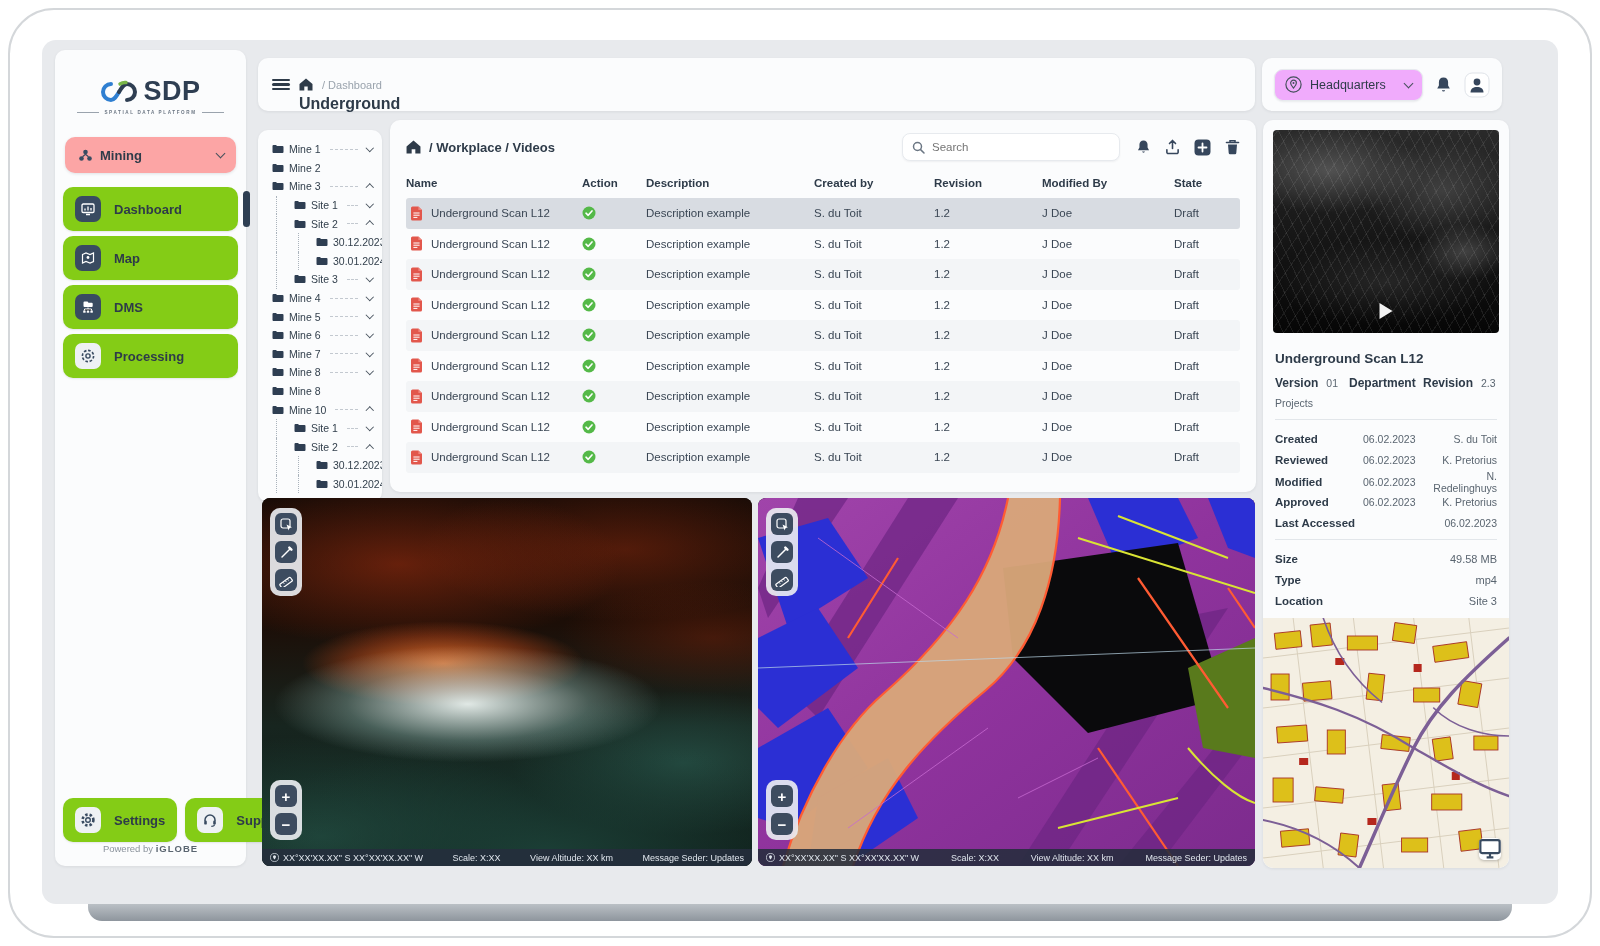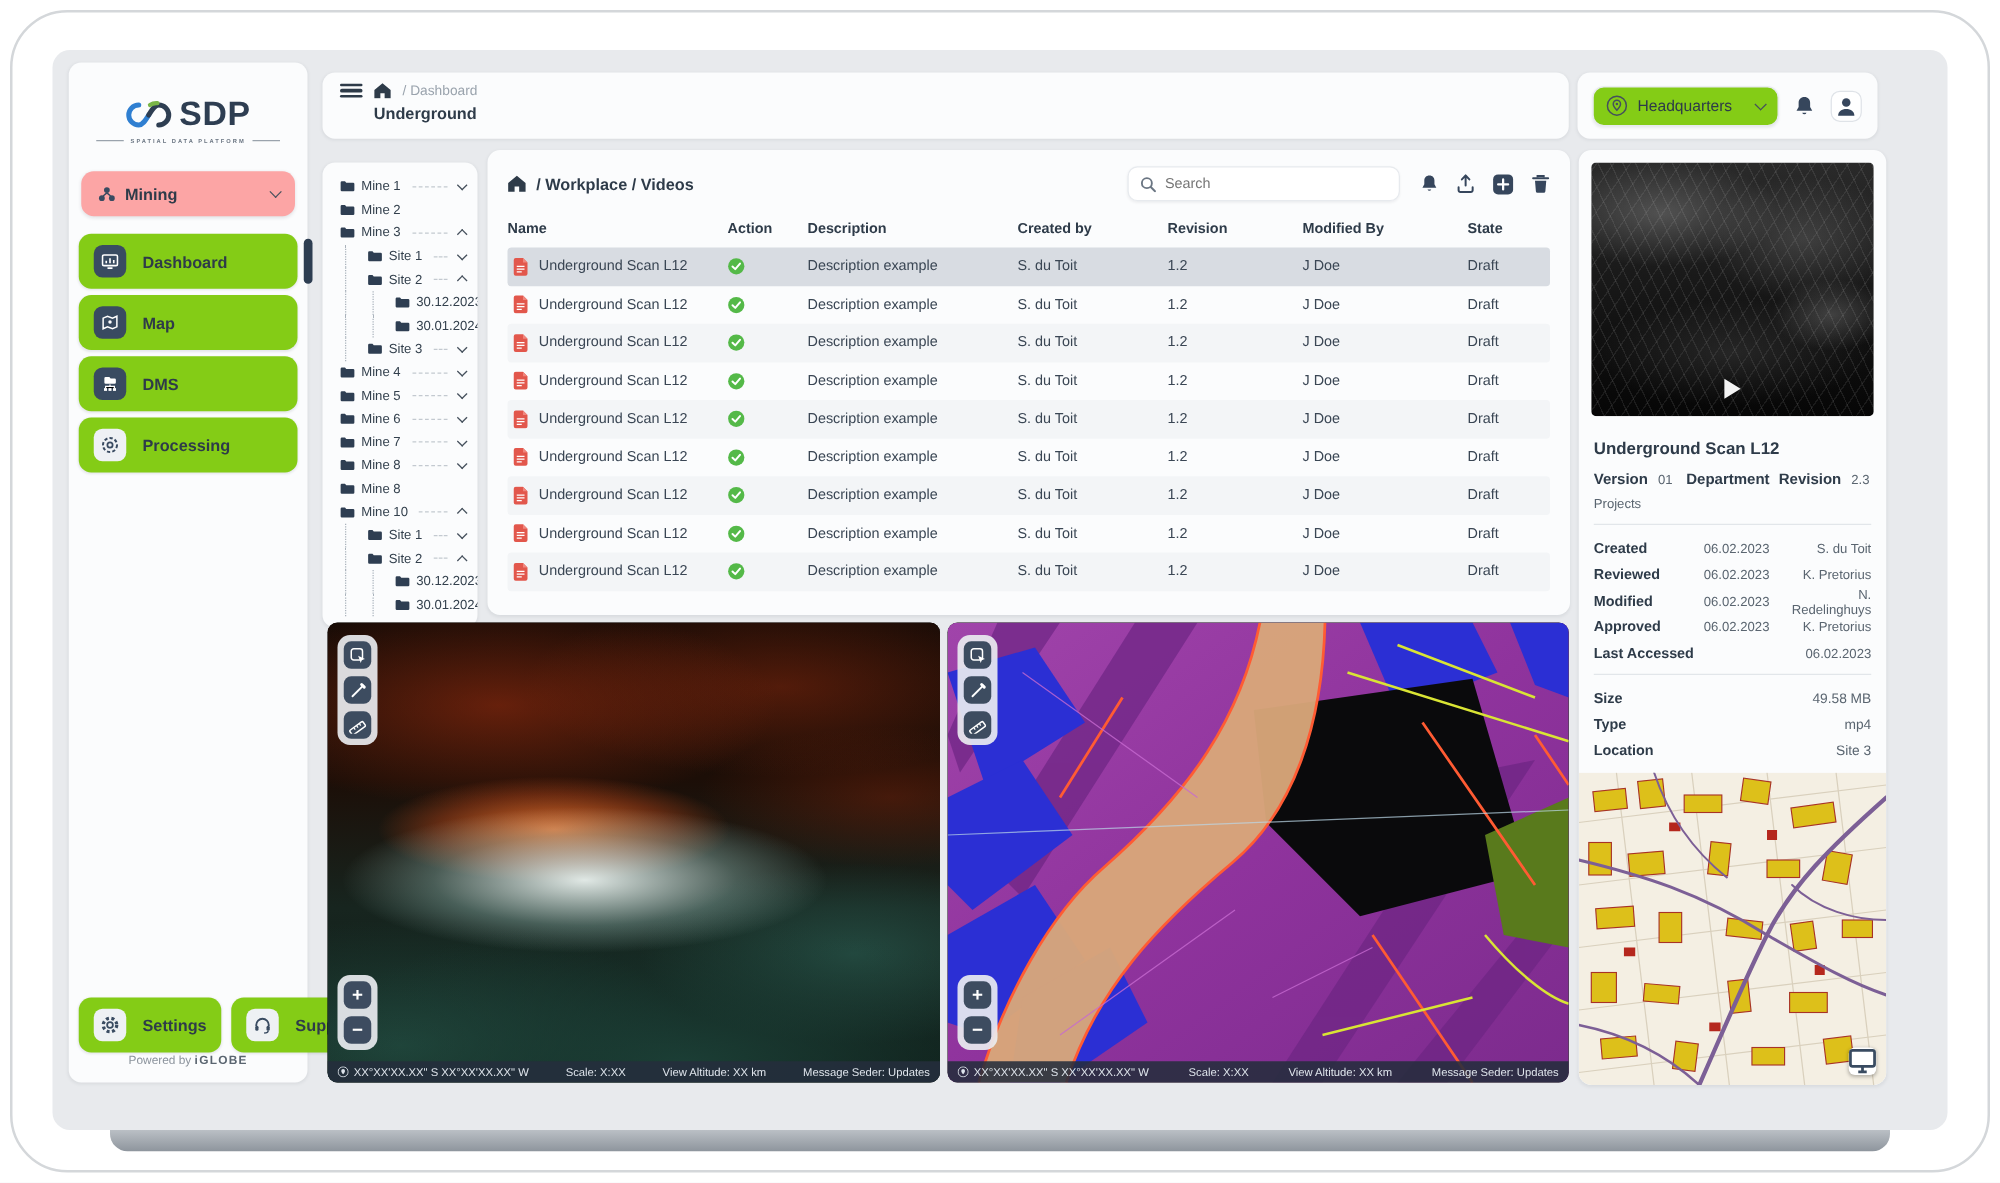--- a/index.html
+++ b/index.html
@@ -38,29 +38,29 @@
   .active-pip { position:absolute; right:-12px; top:4px; width:7px; height:36px;
     border-radius:4px; background:#2e3e52; }
 
   .side-bottom { position:absolute; left:8px; right:8px; bottom:24px; display:flex; flex-direction:row; gap:8px; }
   .powered { position:absolute; left:0; right:0; bottom:12px; text-align:center;
     font-size:9.5px; color:#8b939c; }
   .powered b { color:#5a6570; letter-spacing:1px; }
 
   
   .topbar { position:absolute; left:216px; top:18px; width:997px; height:53px; padding:8px 14px; }
-  .tb-row1 { display:flex; align-items:center; gap:9px; }
+  .tb-row1 { display:flex; align-items:center; gap:9px;margin-top:12px; }
   .burger { width:18px; height:12px; display:flex; flex-direction:column; justify-content:space-between; cursor:pointer; }
   .burger i { height:2.4px; background:#2e3b49; border-radius:2px; }
   .crumb { font-size:11px; color:#9aa3ad; }
-  .tb-title { margin:4px 0 0 27px; font-size:13px; font-weight:bold; color:#2e3b49; }
+  .tb-title { margin:4px 0 0 27px; font-size:16px; font-weight:bold; color:#2e3b49; }
 
   .header-right { position:absolute; left:1220px; top:18px; width:240px; height:53px;
     display:flex; align-items:center; gap:12px; padding:0 12px; }
-  .loc-select { flex:1; height:32px; background:#84cc16; border:1px solid #e7eaee; border-radius:9px;
+  .loc-select { flex:1; height:32px; background:#f0abfc; border:1px solid #e7eaee; border-radius:9px;
     box-shadow:0 1px 2px rgba(30,40,55,.08); display:flex; align-items:center; gap:8px; padding:0 10px; cursor:pointer; }
   .loc-select .lbl { flex:1; font-size:12.5px; color:#2e3b49; }
 
   .chev { width:7px; height:7px; border-right:1.8px solid #45505c; border-bottom:1.8px solid #45505c; flex:none; }
   .chev-down { transform:rotate(45deg); margin-top:-3px; }
   .chev-up { transform:rotate(-135deg); margin-top:3px; }
 
   
   .tree-card { position:absolute; left:216px; top:90px; width:124px; height:372px; padding:10px 6px; overflow:hidden; }
   .tree-item { display:flex; align-items:center; gap:5px; height:18.6px; padding-left:8px;

